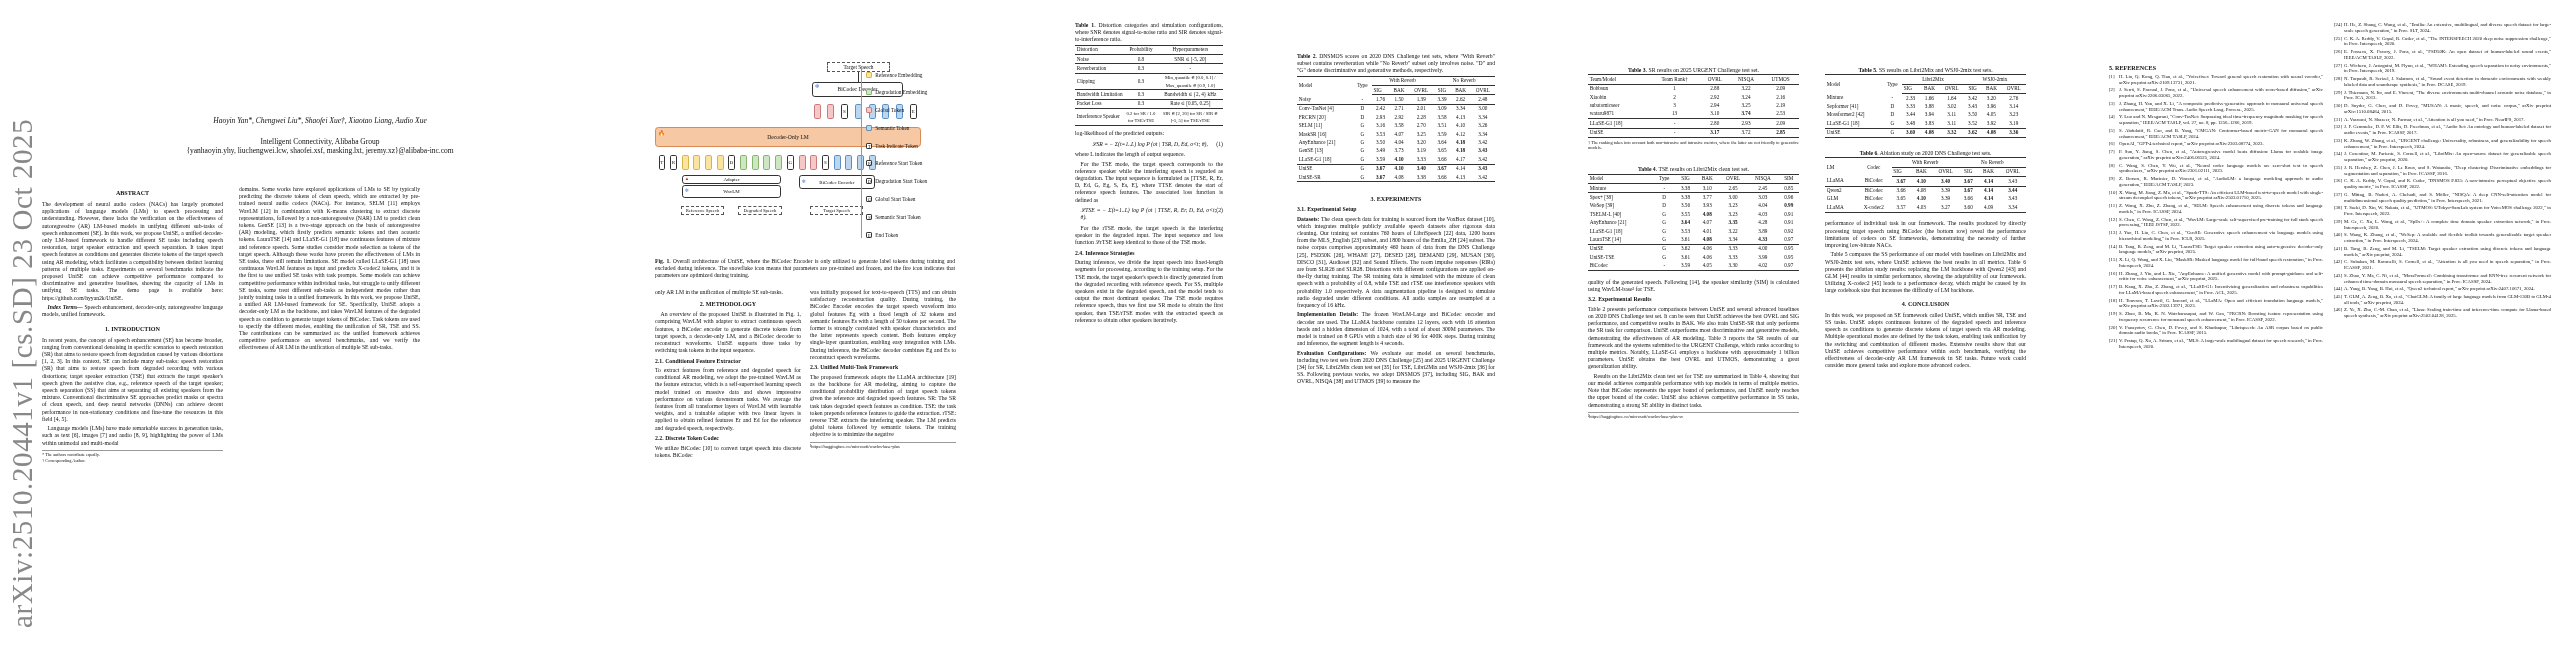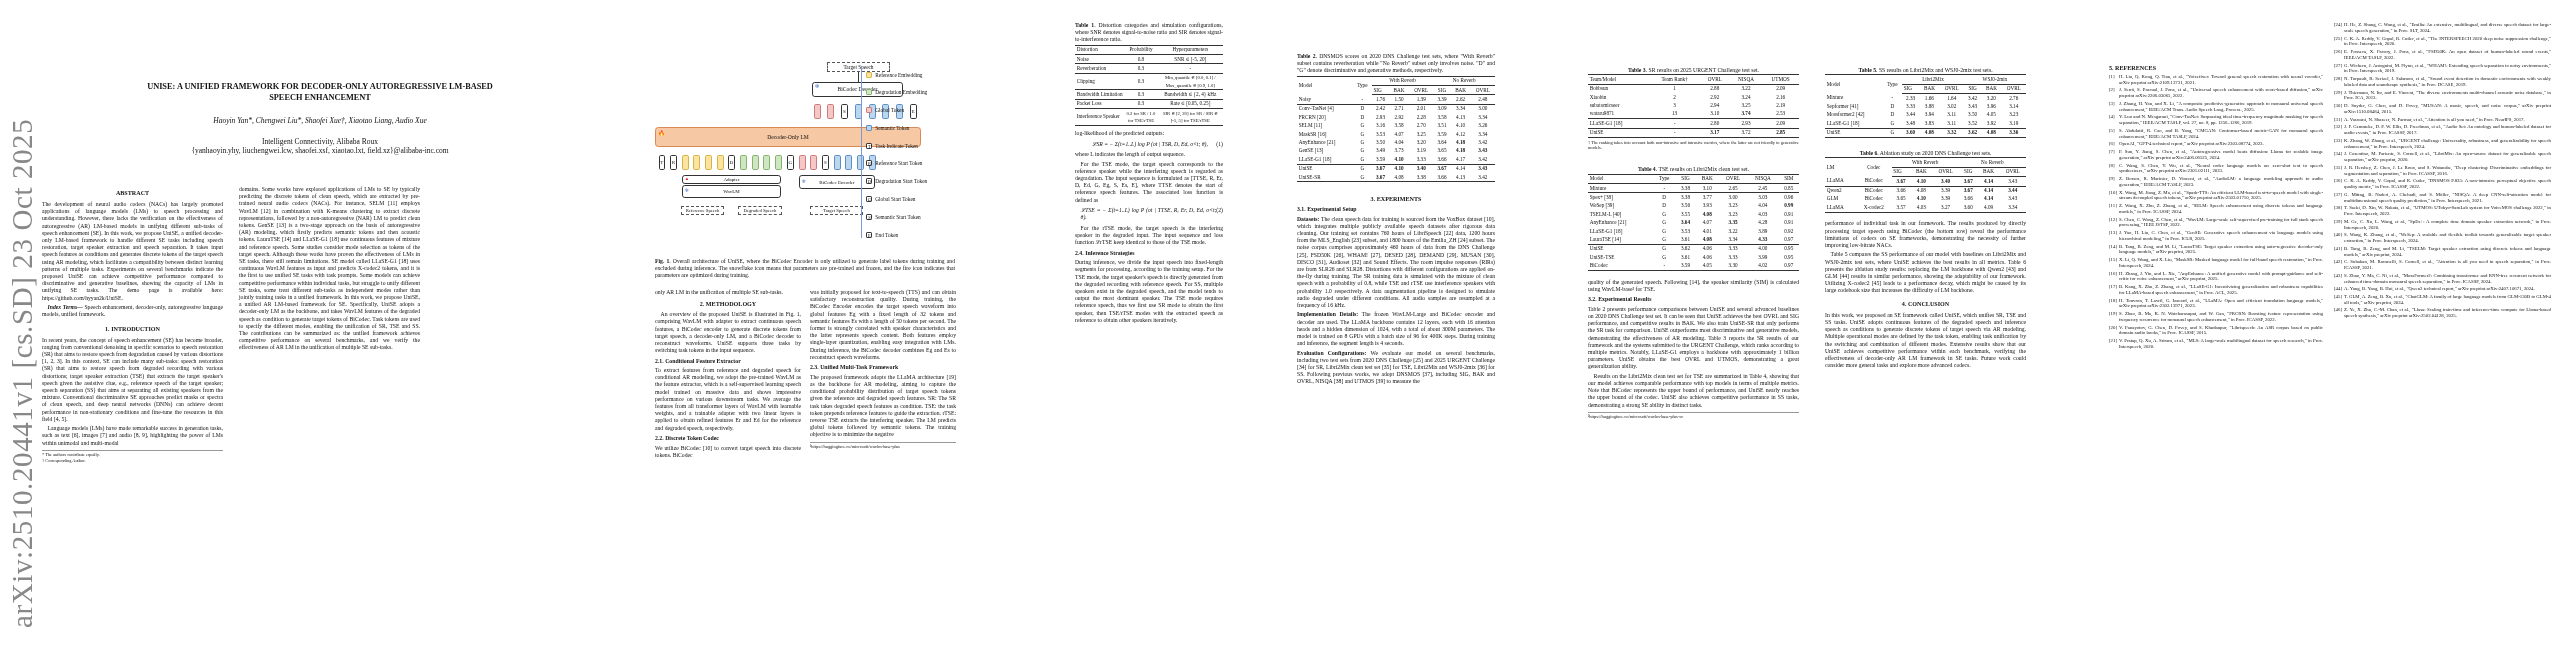--- a/index.html
+++ b/index.html
@@ -41,28 +41,24 @@
   .dbox{position:absolute;box-sizing:border-box;border:0.6px dashed #555;font-size:5.3px;text-align:center;}
   .leg{position:absolute;left:0;font-size:5.3px;display:flex;align-items:center;gap:2.8px;white-space:nowrap;}
   .sw{width:6.1px;height:6.1px;border-radius:1.1px;box-sizing:border-box;display:inline-block;}
   .sw.l{border:0.6px solid #333;background:#fff;font-size:4.4px;line-height:5px;text-align:center;}
 </style>
 </head>
 <body>
 
 <div class="page p1">
   <div class="arxiv">arXiv:2510.20441v1  [cs.SD]  23 Oct 2025</div>
-  <div class="title">
-    <div>UNISE: A UNIFIED FRAMEWORK FOR DECODER-ONLY AUTOREGRESSIVE LM-BASED</div>
-    <div>SPEECH ENHANCEMENT</div>
-  </div>
   <div class="authors">Haoyin Yan*, Chengwei Liu*, Shaofei Xue†, Xiaotao Liang, Audio Xue</div>
   <div class="affil">
-    <div>Intelligent Connectivity, Alibaba Roux</div>
-    <div>{yanhaoyin.yhy, liuchengwei.lcw, shaofei.xsf, xiaotao.lxt, field.xz}@alibaba-inc.com</div>
+    <div>Intelligent Connectivity, Alibaba Group</div>
+    <div>{yanhaoyin.yhy, liuchengwei.lcw, shaofei.xsf, masking.lxt, jeremy.xz}@alibaba-inc.com</div>
   </div>
 
   <div class="col" style="left:42px;top:186px;">
     <div class="h1">ABSTRACT</div>
     <p class="ni">The development of neural audio codecs (NACs) has largely promoted applications of language models (LMs) to speech processing and understanding. However, there lacks the verification on the effectiveness of autoregressive (AR) LM-based models in unifying different sub-tasks of speech enhancement (SE). In this work, we propose UniSE, a unified decoder-only LM-based framework to handle different SE tasks including speech restoration, target speaker extraction and speech separation. It takes input speech features as conditions and generates discrete tokens of the target speech using AR modeling, which facilitates a compatibility between distinct learning patterns of multiple tasks. Experiments on several benchmarks indicate the proposed UniSE can achieve competitive performance compared to discriminative and generative baselines, showing the capacity of LMs in unifying SE tasks. The demo page is available here: https://github.com/hyyan2k/UniSE.</p>
     <p><i class="kw">Index Terms—</i> <span>Speech enhancement, decoder-only, autoregressive language models, unified framework.</span></p>
     <div class="h1" style="margin-top:7.8px;">1. INTRODUCTION</div>
     <p class="ni">In recent years, the concept of speech enhancement (SE) has become broader, ranging from conventional denoising in specific scenarios to speech restoration (SR) that aims to restore speech from degradation caused by various distortions [1, 2, 3]. In this context, SE can include many sub-tasks: speech restoration (SR) that aims to restore speech from degraded recording with various distortions; target speaker extraction (TSE) that extracts the target speaker's speech given the assistive clue, e.g., reference speech of the target speaker; speech separation (SS) that aims at separating all existing speakers from the mixture. Conventional discriminative SE approaches predict masks or spectra of clean speech, and deep neural networks (DNNs) can achieve decent performance in non-stationary conditions and fine-tune the resources in this field [4, 5].</p>
     <p>Language models (LMs) have made remarkable success in generation tasks, such as text [6], images [7] and audio [8, 9], highlighting the power of LMs within unimodal and multi-modal</p>
     <div class="foot">

